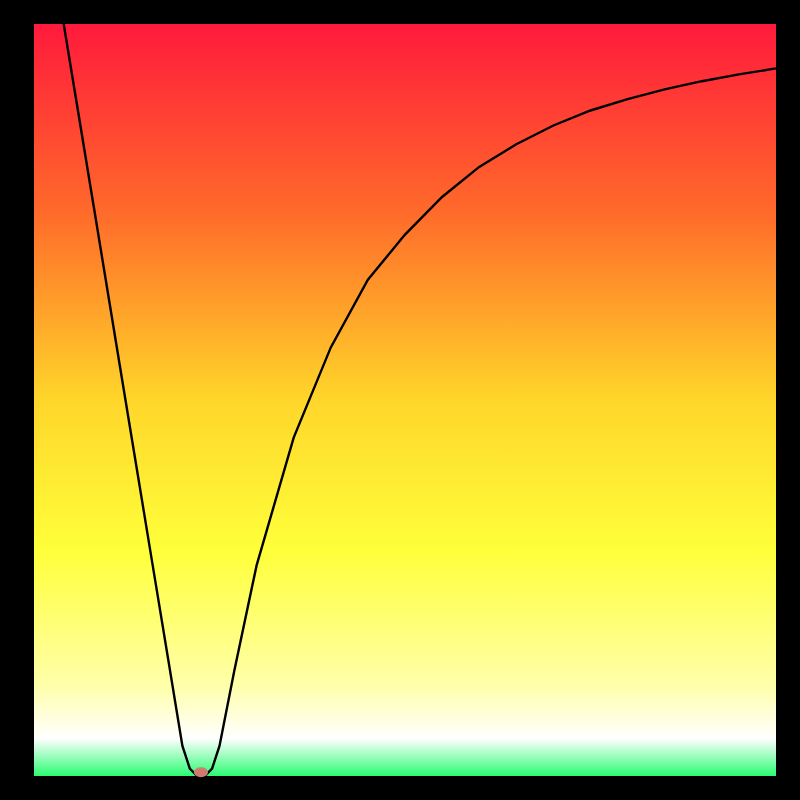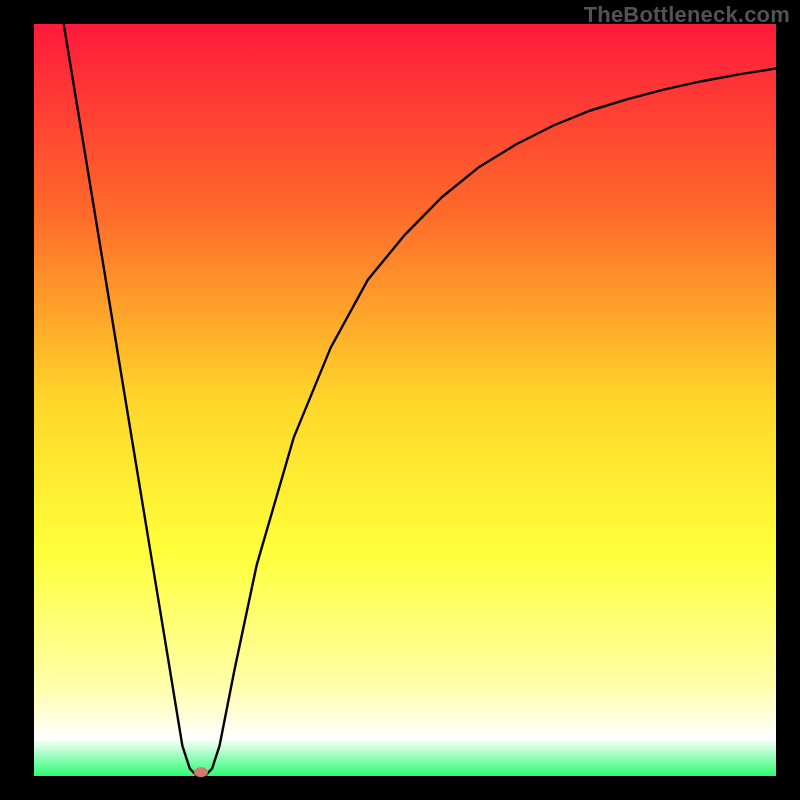--- a/index.html
+++ b/index.html
@@ -32,21 +32,20 @@
     left: 0;
     top: 0;
     width: 800px;
     height: 800px;
   }
 </style>
 </head>
 <body>
 
 <div class="frame">
-  <div class="watermark">TheBottleneck.com</div>
 
   <svg class="plot" viewBox="0 0 800 800">
     <defs>
       <linearGradient id="bg-grad" x1="0" y1="0" x2="0" y2="1">
           <stop offset="0%" stop-color="#ff1a3c"></stop>
           <stop offset="25%" stop-color="#ff6a2a"></stop>
           <stop offset="50%" stop-color="#ffd62a"></stop>
           <stop offset="70%" stop-color="#ffff3a"></stop>
           <stop offset="88%" stop-color="#ffffaa"></stop>
           <stop offset="95%" stop-color="#ffffff"></stop>

